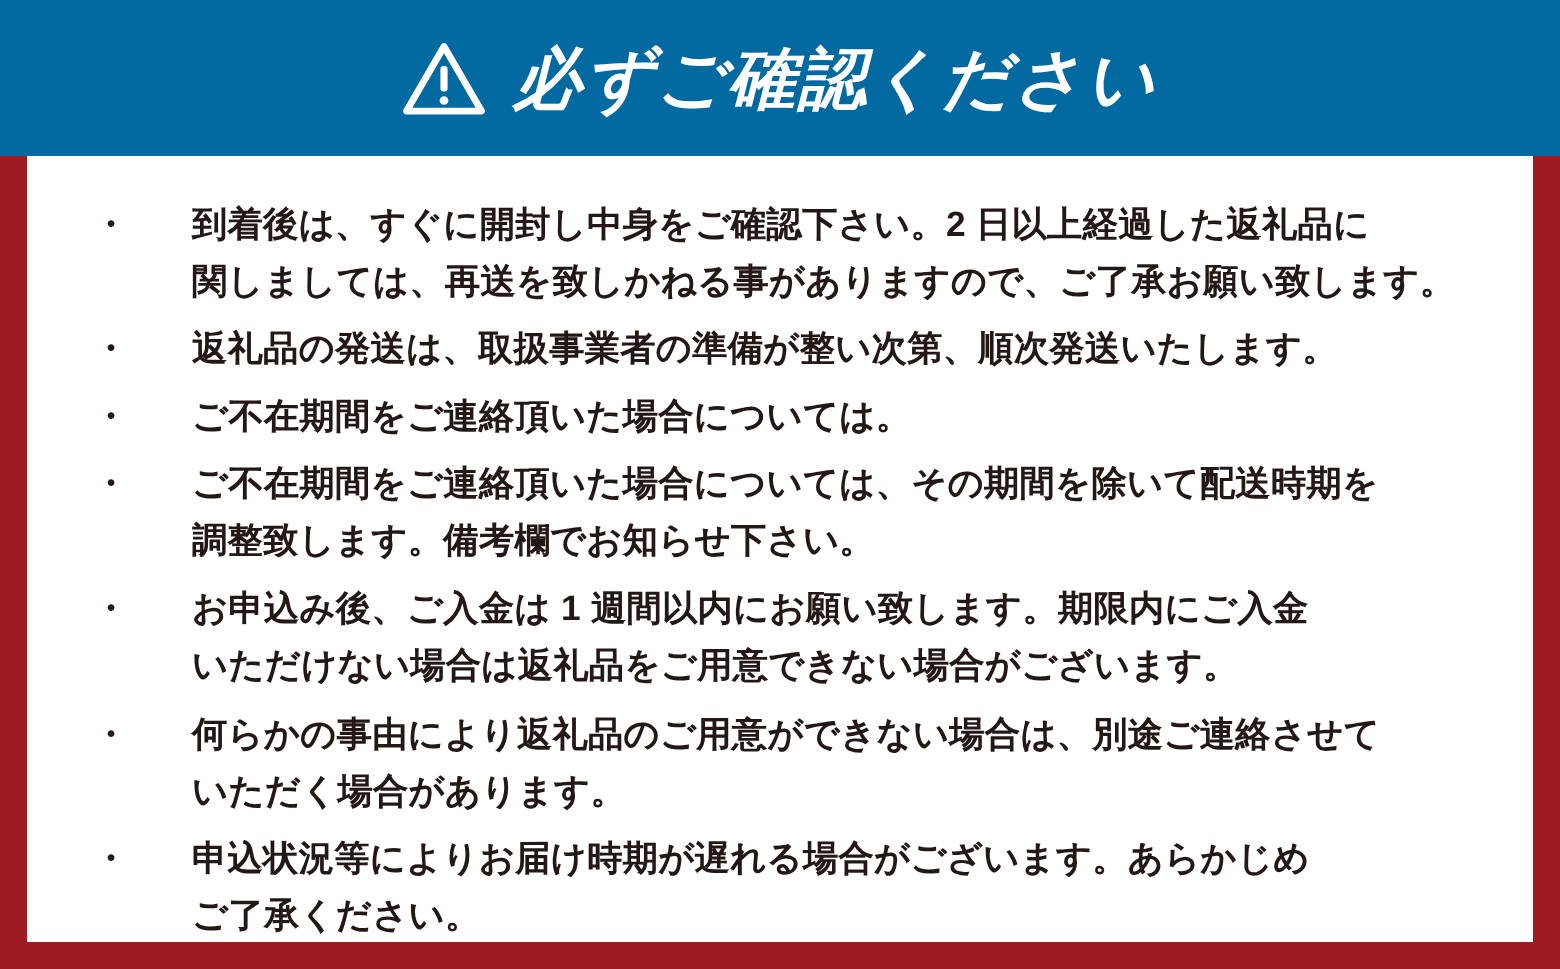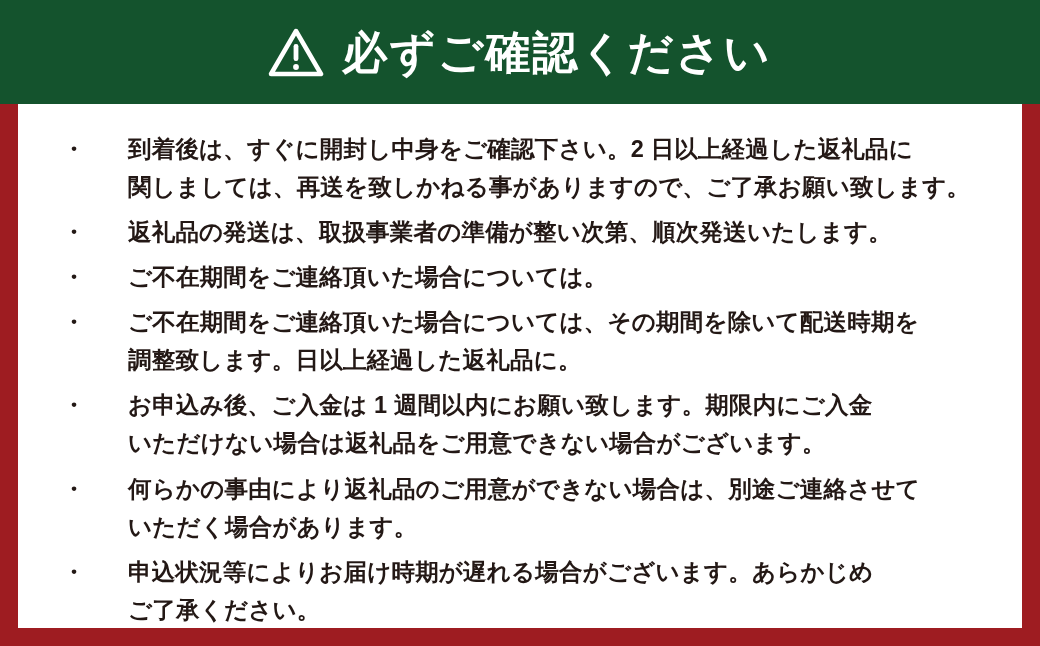--- a/index.html
+++ b/index.html
@@ -23,21 +23,22 @@
     padding: 0;
   }
 
   .notice-header {
     box-sizing: border-box;
     height: 104px;
     display: flex;
     align-items: center;
     justify-content: center;
     gap: 18px;
-    background: #14532d;
+    background: #0369a1;
+    font-style: italic;
   }
 
   .warning-icon {
     display: block;
     width: 56px;
     height: 50px;
     flex: 0 0 auto;
     margin-top: 2px;
   }
 
@@ -119,21 +120,21 @@
         <span class="bullet">・</span>
         <span class="text">返礼品の発送は、取扱事業者の準備が整い次第、順次発送いたします。</span>
       </li>
       <li>
         <span class="bullet">・</span>
         <span class="text">ご不在期間をご連絡頂いた場合については。</span>
       </li>
       <li>
         <span class="bullet">・</span>
         <span class="text">ご不在期間をご連絡頂いた場合については、その期間を除いて配送時期を
-調整致します。日以上経過した返礼品に。</span>
+調整致します。備考欄でお知らせ下さい。</span>
       </li>
       <li>
         <span class="bullet">・</span>
         <span class="text">お申込み後、ご入金は 1 週間以内にお願い致します。期限内にご入金
 いただけない場合は返礼品をご用意できない場合がございます。</span>
       </li>
       <li>
         <span class="bullet">・</span>
         <span class="text">何らかの事由により返礼品のご用意ができない場合は、別途ご連絡させて
 いただく場合があります。</span>

